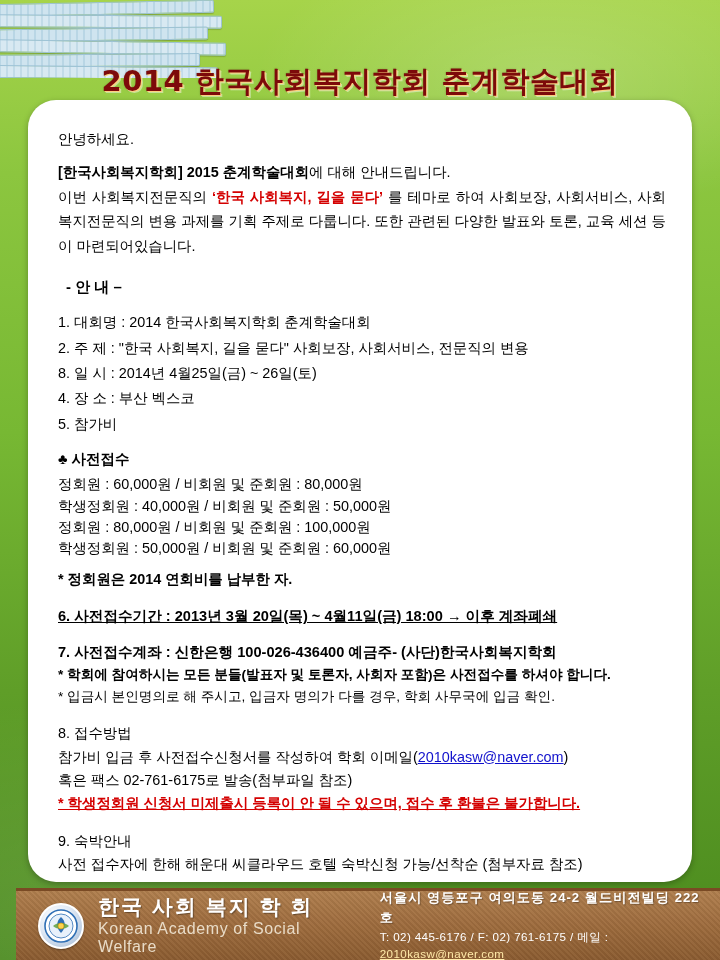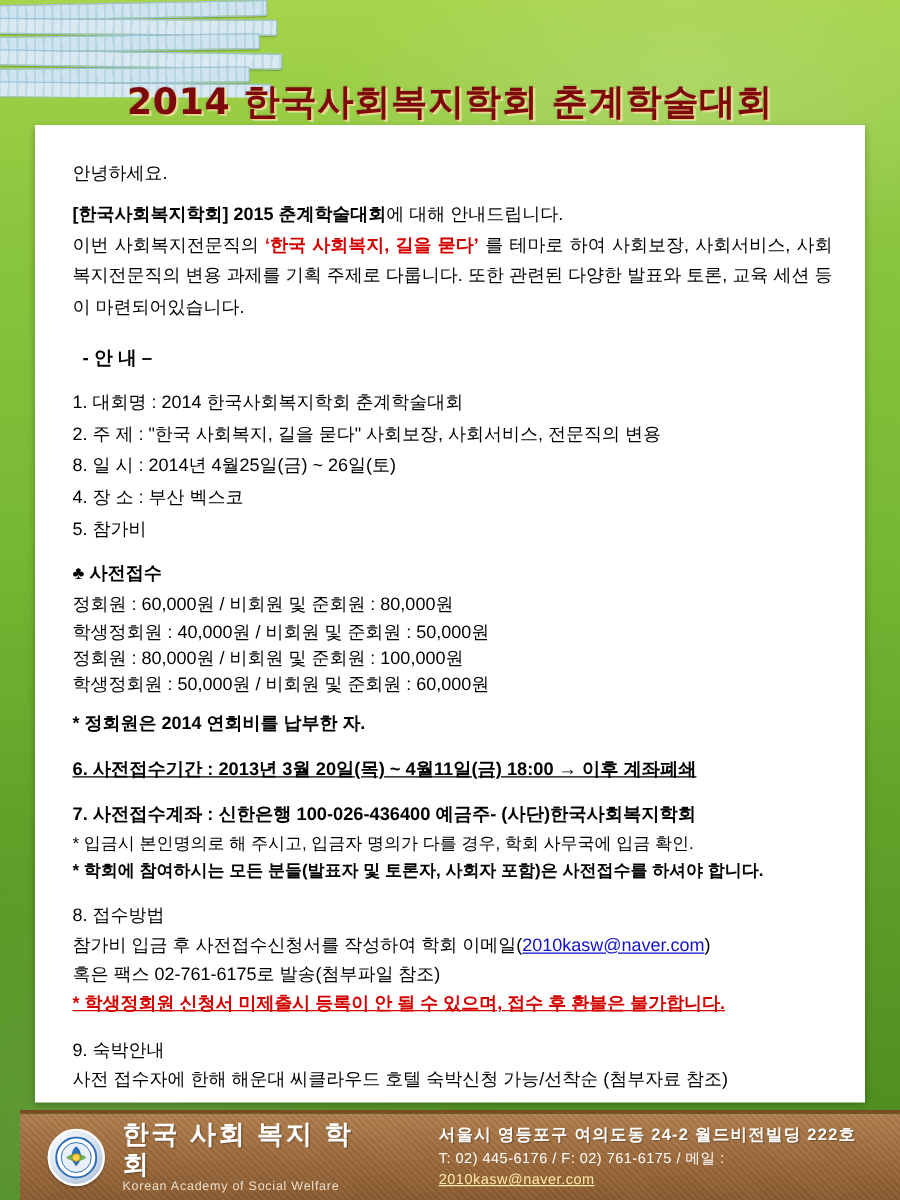--- a/index.html
+++ b/index.html
@@ -73,20 +73,21 @@
   
   .card {
     position: absolute;
     left: 28px;
     top: 100px;
     width: 664px;
     height: 782px;
     background: #ffffff;
     padding: 28px 26px 16px 30px;
     box-shadow: 0 2px 6px rgba(0,0,0,0.28);
+    border-radius: 28px;
   }
 
   .doc { font-size: 14.4px; color: #000; line-height: 1.62; }
   .doc p { margin: 0; }
 
   .lead-hello { margin-bottom: 10px !important; }
   .bold { font-weight: bold; }
   .quote-red { color: #d40000; font-weight: bold; }
   .para-just { text-align: justify; line-height: 1.72; }
 
@@ -144,21 +145,21 @@
     box-shadow: 0 1px 2px rgba(0,0,0,0.35);
   }
   .logo-badge svg { display:block; }
   .org-block { color: #ffffff; }
   .org-ko {
     font-size: 21px; font-weight: bold; letter-spacing: 2px;
     text-shadow: 1px 1px 1px rgba(0,0,0,0.35);
     line-height: 1.1;
   }
   .org-en {
-    font-size: 10px; letter-spacing: 0.6px; color: #e9dcc8;
+    font-size: 16px; letter-spacing: 0.6px; color: #e9dcc8;
     margin-top: 1px;
   }
   .addr-block {
     color: #ffffff; margin-left: 26px; line-height: 1.5;
   }
   .addr-1 { font-size: 13.2px; letter-spacing: 1px; font-weight: bold; text-shadow: 1px 1px 1px rgba(0,0,0,0.3); }
   .addr-2 { font-size: 11.6px; letter-spacing: 0.4px; }
   .addr-2 .mail { color: #ffe9a8; text-decoration: underline; }
 </style>
 </head>
@@ -205,22 +206,22 @@
     <p class="tight">학생정회원 : 40,000원 / 비회원 및 준회원 : 50,000원</p>
 
     <p class="tight">정회원 : 80,000원 / 비회원 및 준회원 : 100,000원</p>
     <p class="tight">학생정회원 : 50,000원 / 비회원 및 준회원 : 60,000원</p>
 
     <p class="note-star">* 정회원은 2014 연회비를 납부한 자.</p>
 
     <p class="strong-line">6. 사전접수기간 : 2013년 3월 20일(목) ~ 4월11일(금) 18:00 → 이후 계좌폐쇄</p>
 
     <p class="strong-line2">7. 사전접수계좌 : 신한은행 100-026-436400  예금주- (사단)한국사회복지학회</p>
+    <p class="small-note bold">* 학회에 참여하시는 모든 분들(발표자 및 토론자, 사회자 포함)은 사전접수를 하셔야 합니다.</p>
     <p class="small-note">* 입금시 본인명의로 해 주시고, 입금자 명의가 다를 경우, 학회 사무국에 입금 확인.</p>
-    <p class="small-note bold">* 학회에 참여하시는 모든 분들(발표자 및 토론자, 사회자 포함)은 사전접수를 하셔야 합니다.</p>
 
     <p class="heading-num">8. 접수방법</p>
     <p>
       <span>참가비 입금 후 사전접수신청서를 작성하여 학회 이메일(</span><a class="link" href="#">2010kasw@naver.com</a><span>)</span>
     </p>
     <p>혹은 팩스 02-761-6175로 발송(첨부파일 참조)</p>
     <p class="red-ul">* 학생정회원 신청서 미제출시 등록이 안 될 수 있으며, 접수 후 환불은 불가합니다.</p>
 
     <p class="heading-num">9. 숙박안내</p>
     <p>사전 접수자에 한해 해운대 씨클라우드 호텔 숙박신청 가능/선착순 (첨부자료 참조)</p>

